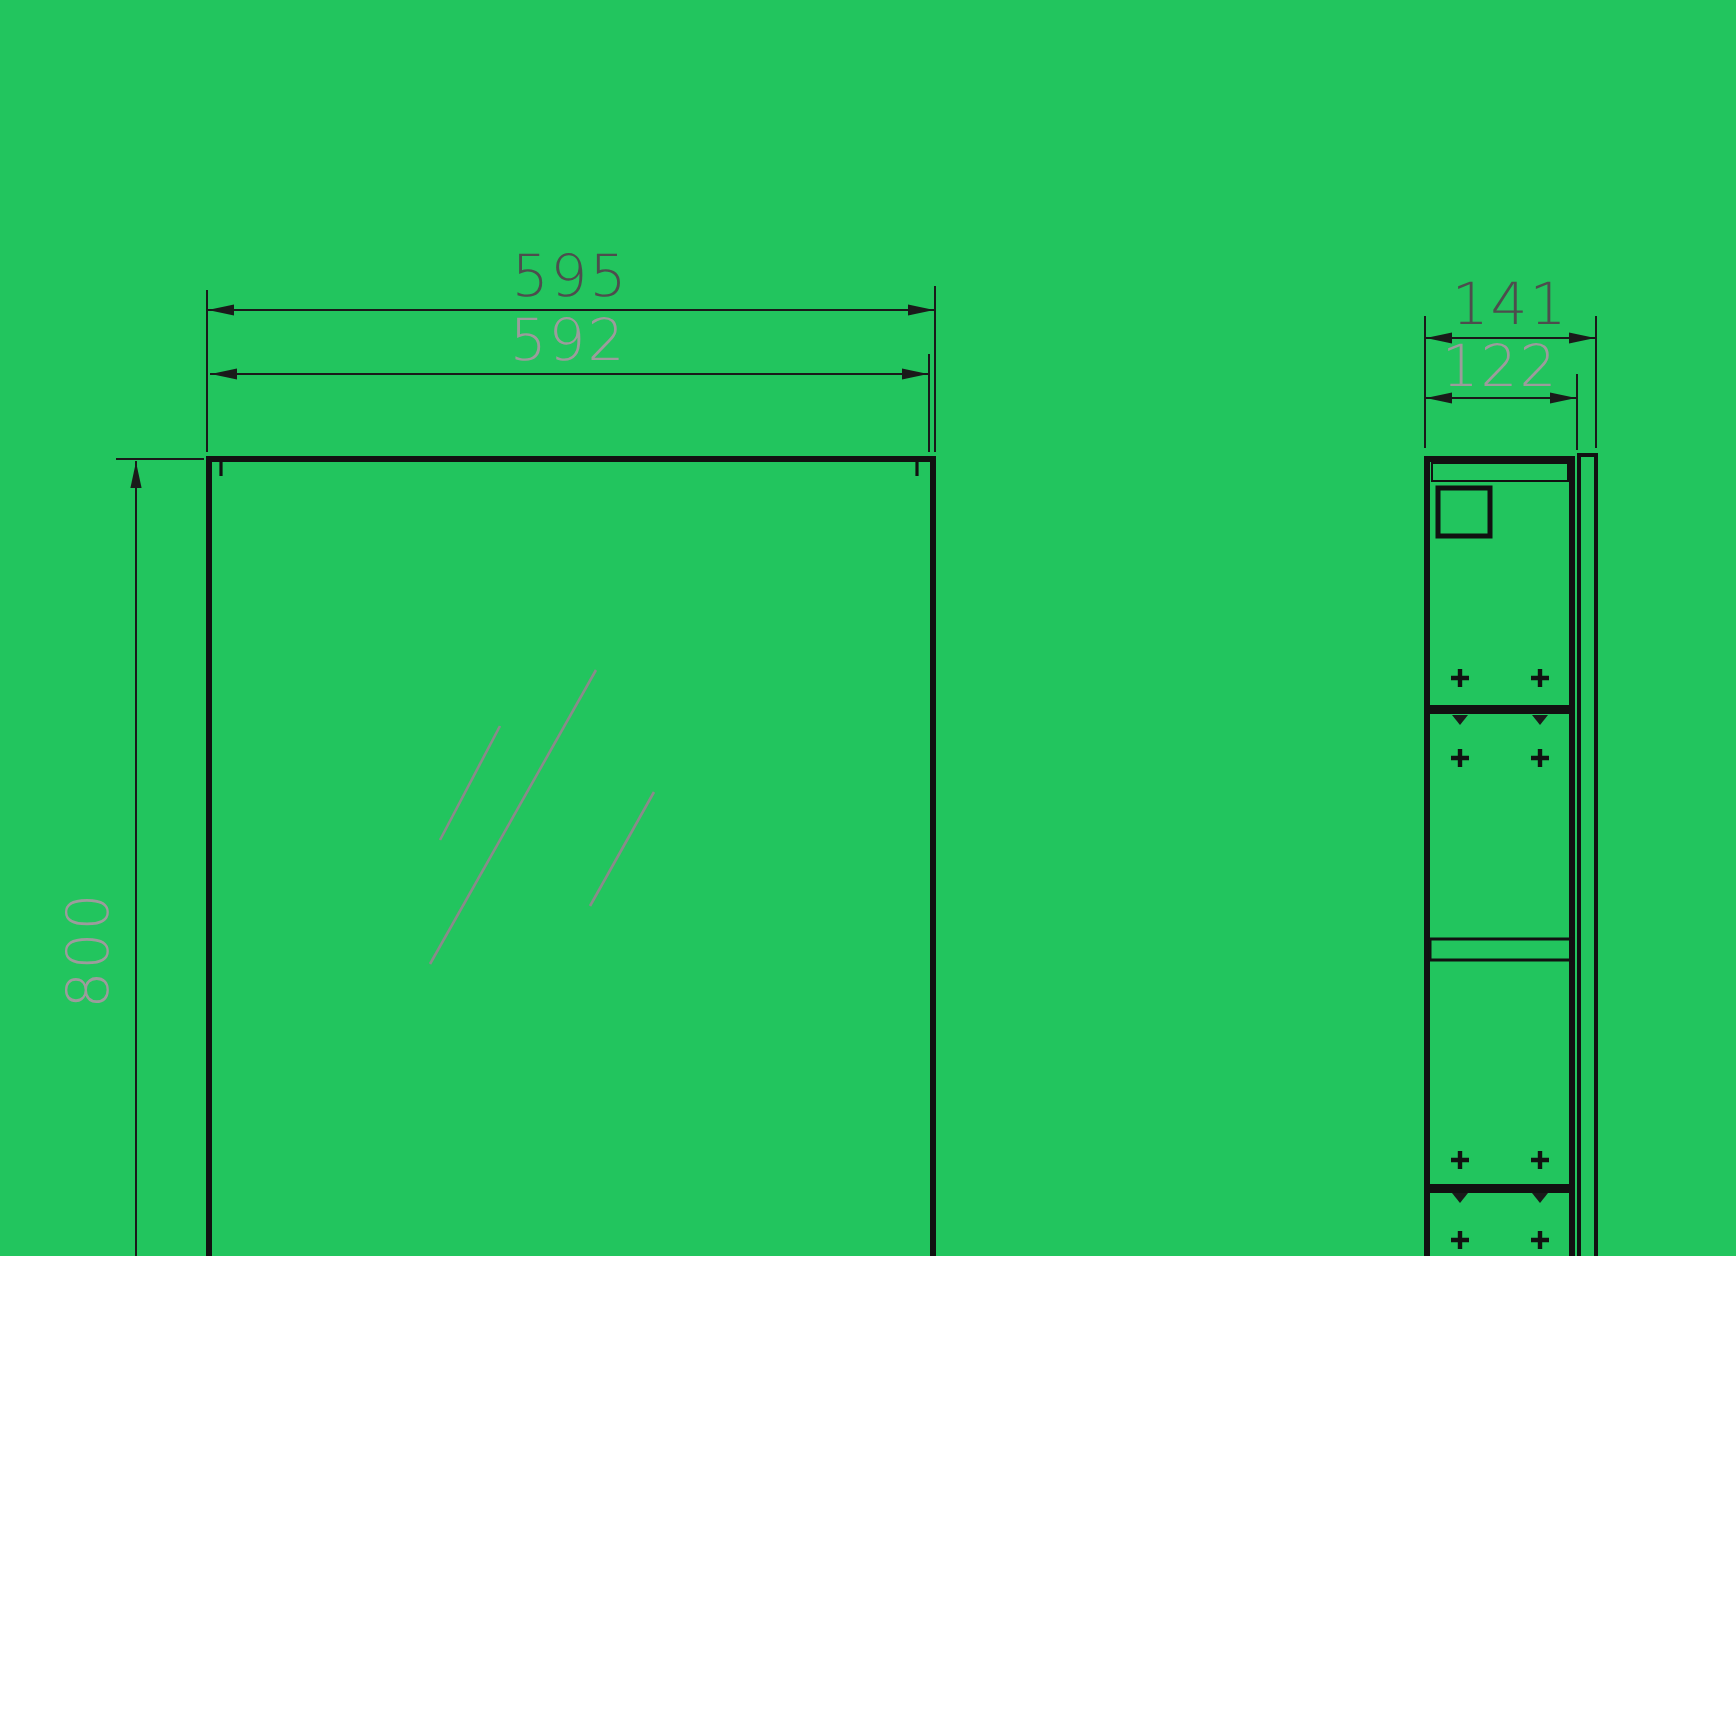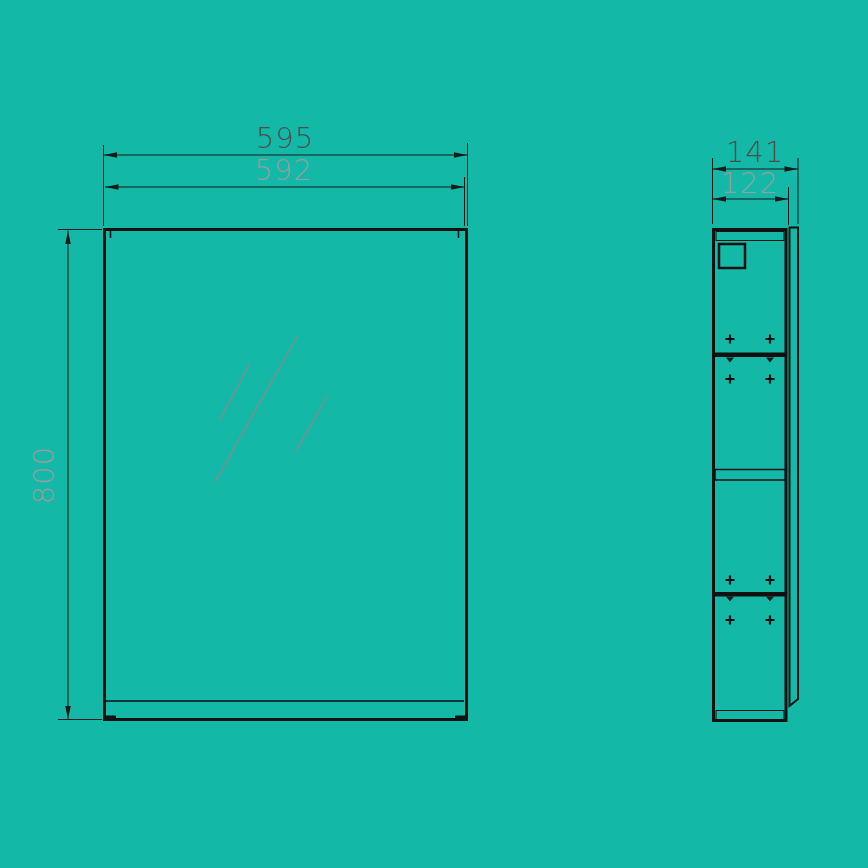--- a/index.html
+++ b/index.html
@@ -3,22 +3,22 @@
 <meta charset="utf-8">
 <style>
   html, body {
     margin: 0;
     padding: 0;
     background: #ffffff;
   }
   #canvas {
     position: relative;
     width: 868px;
-    height: 868px;
-    background: #14b8a6;
+    height: 628px;
+    background: #22c55e;
     overflow: hidden;
     font-family: "DejaVu Sans", sans-serif;
   }
   svg { position: absolute; left: 0; top: 0; }
   .dim-text {
     font-family: "DejaVu Sans", sans-serif;
     font-size: 29px;
     font-weight: 200;
     letter-spacing: 1px;
   }

